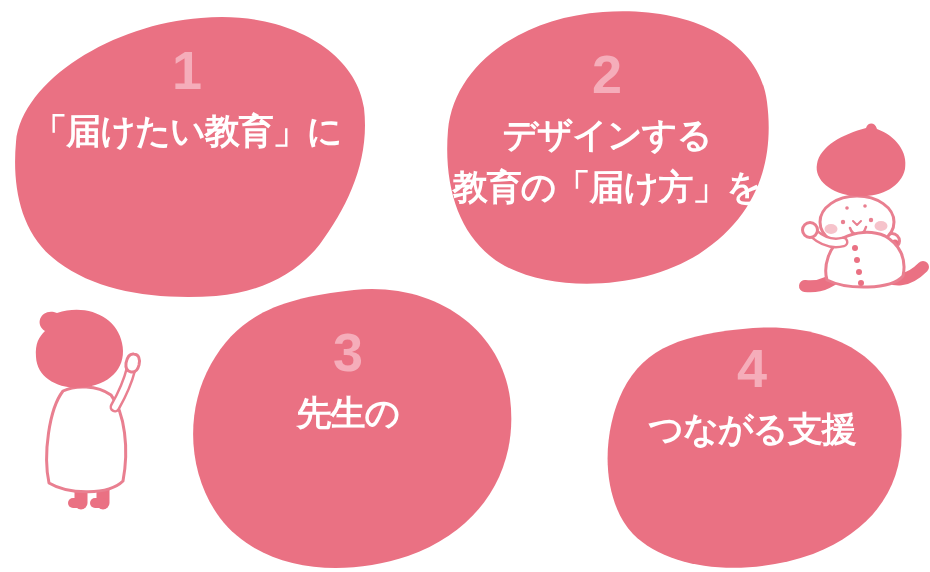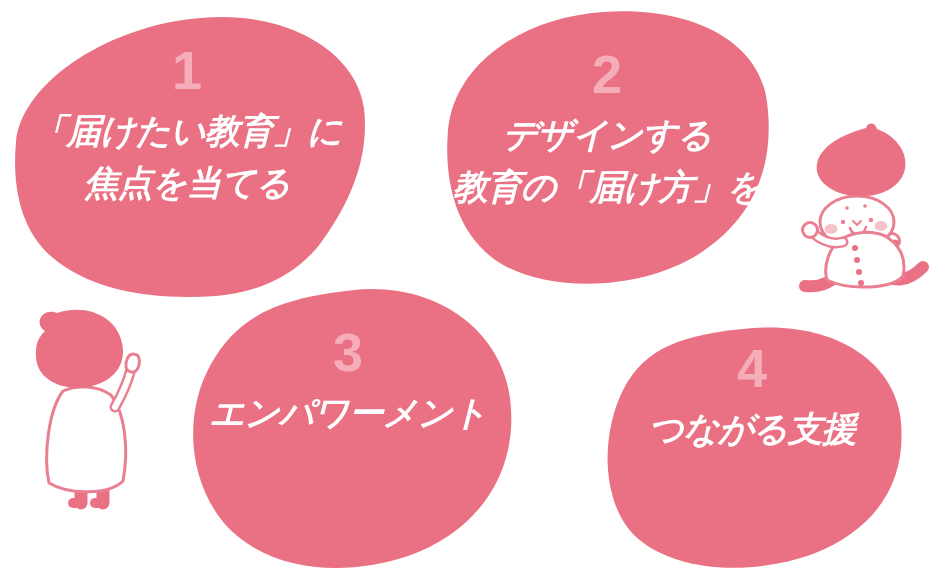--- a/index.html
+++ b/index.html
@@ -12,21 +12,20 @@
   .card .content{
     position:absolute;left:0;top:0;right:0;bottom:0;
     display:flex;flex-direction:column;align-items:center;text-align:center;
   }
   .num{
     font-size:54px;font-weight:700;color:#F5ADBA;line-height:1.05;margin-bottom:6px;
   }
   .line{
     font-size:35px;font-weight:700;color:#ffffff;line-height:1.5;white-space:nowrap;
     letter-spacing:-1px;
-    font-style:italic;
   }
   #card1{left:6px;top:8px;width:362px;height:292px;}
   #card1 .content{padding-top:34px;}
   #card2{left:441px;top:6px;width:332px;height:286px;}
   #card2 .content{padding-top:40px;}
   #card3{left:178px;top:282px;width:340px;height:290px;}
   #card3 .content{padding-top:42px;}
   #card4{left:597px;top:322px;width:310px;height:250px;}
   #card4 .content{padding-top:18px;}
   .mascot{position:absolute;}
@@ -38,42 +37,41 @@
 
 <div class="stage">
 
   <div class="card" id="card1">
     <svg class="blob" viewBox="0 0 362 292" preserveAspectRatio="none" aria-hidden="true">
       <path fill="#EA7183" d="M195 10 C278 2 350 42 358 100 C364 152 342 198 314 236 C292 264 258 284 210 288 C150 292 92 284 52 254 C14 226 6 178 10 134 C16 72 108 16 195 10 Z"></path>
     </svg>
     <div class="content">
       <div class="num">1</div>
       <div class="line">「届けたい教育」に</div>
-      <div class="line">焦点を当てる</div>
     </div>
   </div>
 
   <div class="card" id="card2">
     <svg class="blob" viewBox="0 0 332 286" preserveAspectRatio="none" aria-hidden="true">
       <path fill="#EA7183" d="M162 6 C246 0 318 32 326 96 C333 150 320 208 258 248 C204 282 118 288 64 260 C20 236 2 184 7 124 C13 60 78 12 162 6 Z"></path>
     </svg>
     <div class="content">
       <div class="num">2</div>
       <div class="line">デザインする</div>
       <div class="line">教育の「届け方」を</div>
     </div>
   </div>
 
   <div class="card" id="card3">
     <svg class="blob" viewBox="0 0 340 290" preserveAspectRatio="none" aria-hidden="true">
       <path fill="#EA7183" d="M176 8 C256 0 322 46 332 116 C341 186 304 248 230 274 C160 297 82 288 42 236 C10 193 6 130 33 82 C60 34 100 16 176 8 Z"></path>
     </svg>
     <div class="content">
       <div class="num">3</div>
-      <div class="line">エンパワーメント</div>
+      <div class="line">先生の</div>
     </div>
   </div>
 
   <div class="card" id="card4">
     <svg class="blob" viewBox="0 0 310 250" preserveAspectRatio="none" aria-hidden="true">
       <path fill="#EA7183" d="M156 6 C236 0 298 38 304 100 C309 158 282 206 216 232 C152 255 74 250 36 212 C4 178 4 112 26 68 C48 25 86 12 156 6 Z"></path>
     </svg>
     <div class="content">
       <div class="num">4</div>
       <div class="line">つながる支援</div>

